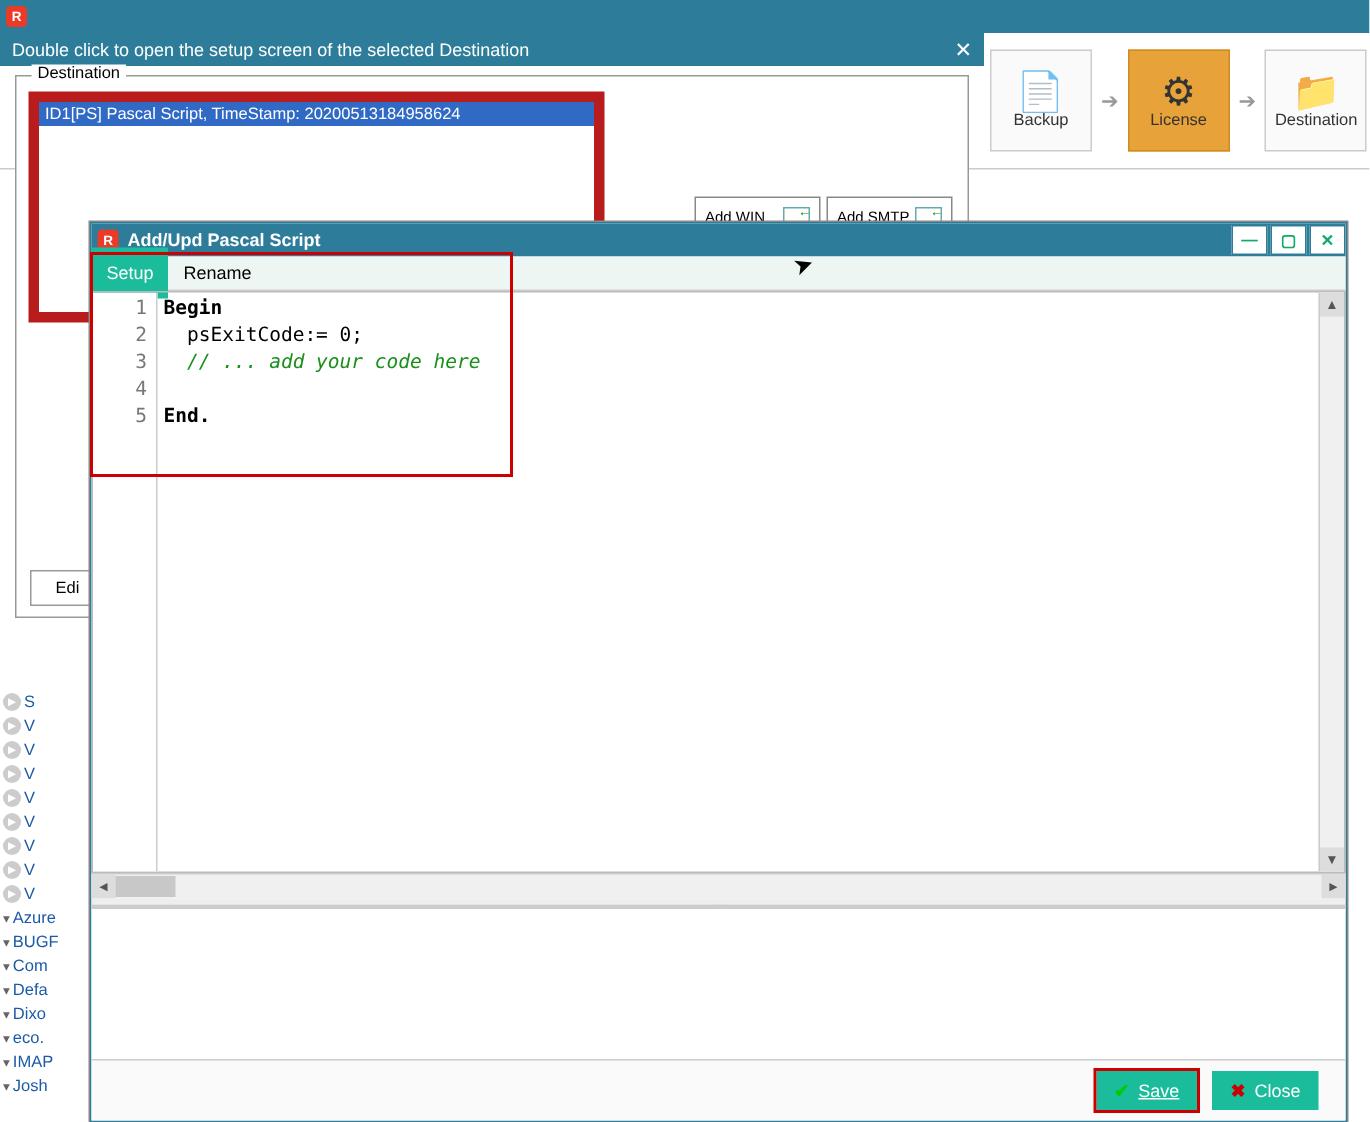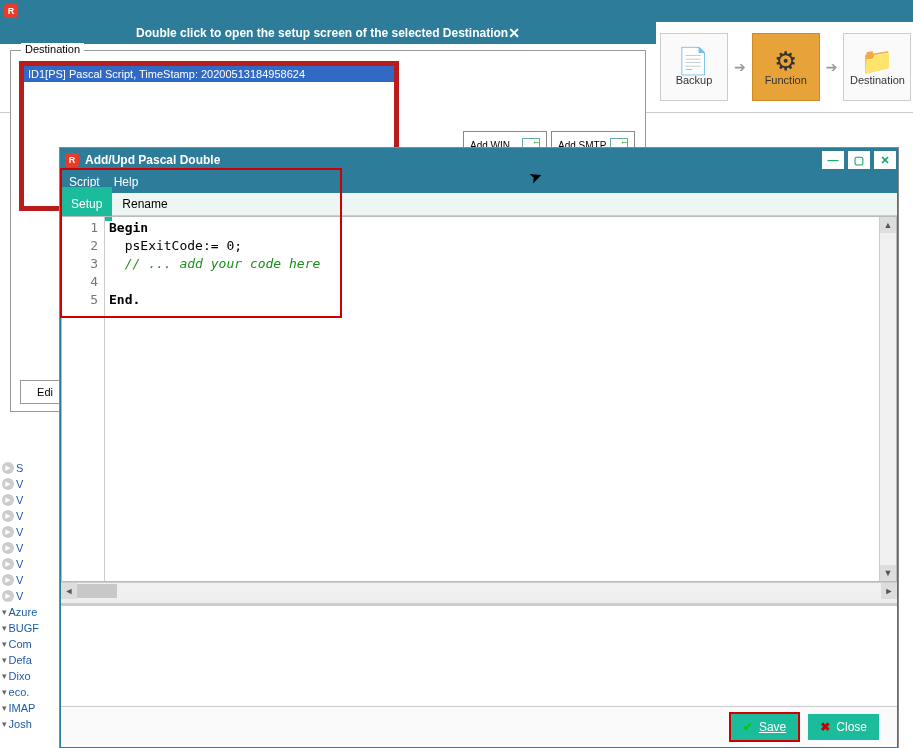--- a/index.html
+++ b/index.html
@@ -3,25 +3,25 @@
 <meta charset="utf-8">
 <style>
 html,body{margin:0;padding:0;font-family:"Segoe UI",Tahoma,sans-serif;font-size:12px;background:#fff;width:913px;height:748px;overflow:hidden;position:relative}
 .main-title{background:#2d7d9a;color:#fff;height:22px;line-height:22px;display:flex;align-items:center;padding-left:4px;font-weight:600}
 .main-title .icon{width:14px;height:14px;background:#ea3b29;border-radius:3px;display:inline-flex;align-items:center;justify-content:center;margin-right:6px;color:#fff;font-size:9px;font-weight:bold}
 .toolbar-row{background:#fff;height:90px;border-bottom:1px solid #ccc;display:flex;align-items:center;padding-left:660px;gap:6px}
 .tb-btn{width:66px;height:66px;border:1px solid #ccc;display:flex;flex-direction:column;align-items:center;justify-content:center;font-size:11px;color:#333;background:#fafafa}
 .tb-btn.active{background:#e8a23a;border-color:#d08a20}
 .tb-icon{font-size:26px;line-height:1}
 .tb-arrow{color:#999;font-size:14px}
-.setup-bar{position:absolute;top:22px;left:0;width:640px;height:22px;background:#2d7d9a;color:#fff;display:flex;align-items:center;padding:0 8px;justify-content:center;font-weight:700}
+.setup-bar{position:absolute;top:22px;left:0;width:640px;height:22px;background:#2d7d9a;color:#fff;display:flex;align-items:center;padding:0 8px;justify-content:space-between;font-weight:400}
 .setup-bar .close-x{cursor:pointer;font-size:14px}
 .dest-group{position:absolute;top:50px;left:10px;width:634px;height:360px;border:1px solid #999;background:#fff}
 .dest-label{position:absolute;top:-8px;left:10px;background:#fff;padding:0 4px;color:#000;font-size:11px}
-.dest-list{position:absolute;top:10px;left:8px;width:370px;height:140px;border:5px solid #b91c1c;background:#fff}
+.dest-list{position:absolute;top:10px;left:8px;width:370px;height:140px;border:7px solid #b91c1c;background:#fff}
 .dest-list .item{background:#316ac5;color:#fff;font-size:11px;padding:2px 4px}
 .add-btns{position:absolute;top:80px;right:10px;display:grid;grid-template-columns:84px 84px;grid-auto-rows:28px;gap:4px}
 .add-btn{border:1px solid #888;background:#fff;display:flex;align-items:center;justify-content:space-between;padding:0 6px;font-size:10px;cursor:pointer}
 .add-btn .ic{width:16px;height:12px;border:1px solid #6aa;background:#fff;position:relative}
 .add-btn .ic:after{content:"←";color:#090;font-size:9px;position:absolute;right:-2px;top:-3px}
 .hl-red{border:2px solid #c00 !important}
 .edit-btn{position:absolute;top:380px;left:20px;width:50px;height:24px;border:1px solid #999;background:#fff;font-size:11px}
 .child-win{position:absolute;top:148px;left:60px;width:836px;height:598px;background:#fff;border:1px solid #2d7d9a;box-shadow:0 0 0 1px #888;display:flex;flex-direction:column}
 .child-title{height:22px;background:#2d7d9a;color:#fff;display:flex;align-items:center;padding-left:4px;font-weight:600}
 .child-title .icon{width:14px;height:14px;background:#ea3b29;border-radius:3px;display:inline-flex;align-items:center;justify-content:center;margin-right:6px;color:#fff;font-size:9px;font-weight:bold}
@@ -74,21 +74,21 @@
 </div>
 
 <div class="toolbar-row">
   <div class="tb-btn">
     <span class="tb-icon">📄</span>
     <span>Backup</span>
   </div>
   <span class="tb-arrow">➔</span>
   <div class="tb-btn active">
     <span class="tb-icon">⚙</span>
-    <span>Function</span>
+    <span>License</span>
   </div>
   <span class="tb-arrow">➔</span>
   <div class="tb-btn">
     <span class="tb-icon">📁</span>
     <span>Destination</span>
   </div>
 </div>
 
 <div class="dest-group">
   <span class="dest-label">Destination</span>
@@ -183,29 +183,25 @@
     </div>
   <div class="row">
       <span class="chev">▾</span>
       <span>Josh</span>
     </div>
 </div>
 
 <div class="child-win">
   <div class="child-title">
     <span class="icon">R</span>
-    <span>Add/Upd Pascal Double</span>
+    <span>Add/Upd Pascal Script</span>
     <span class="spacer"></span>
     <span class="win-btn min">—</span>
     <span class="win-btn max">▢</span>
     <span class="win-btn cls">✕</span>
-  </div>
-  <div class="menubar">
-    <span>Script</span>
-    <span>Help</span>
   </div>
   <div class="tabbar">
     <div class="tab active">Setup</div>
     <div class="tab">Rename</div>
   </div>
   <div class="code-wrap">
     <div class="gutter">
       <div>1</div>
       <div>2</div>
       <div>3</div>

